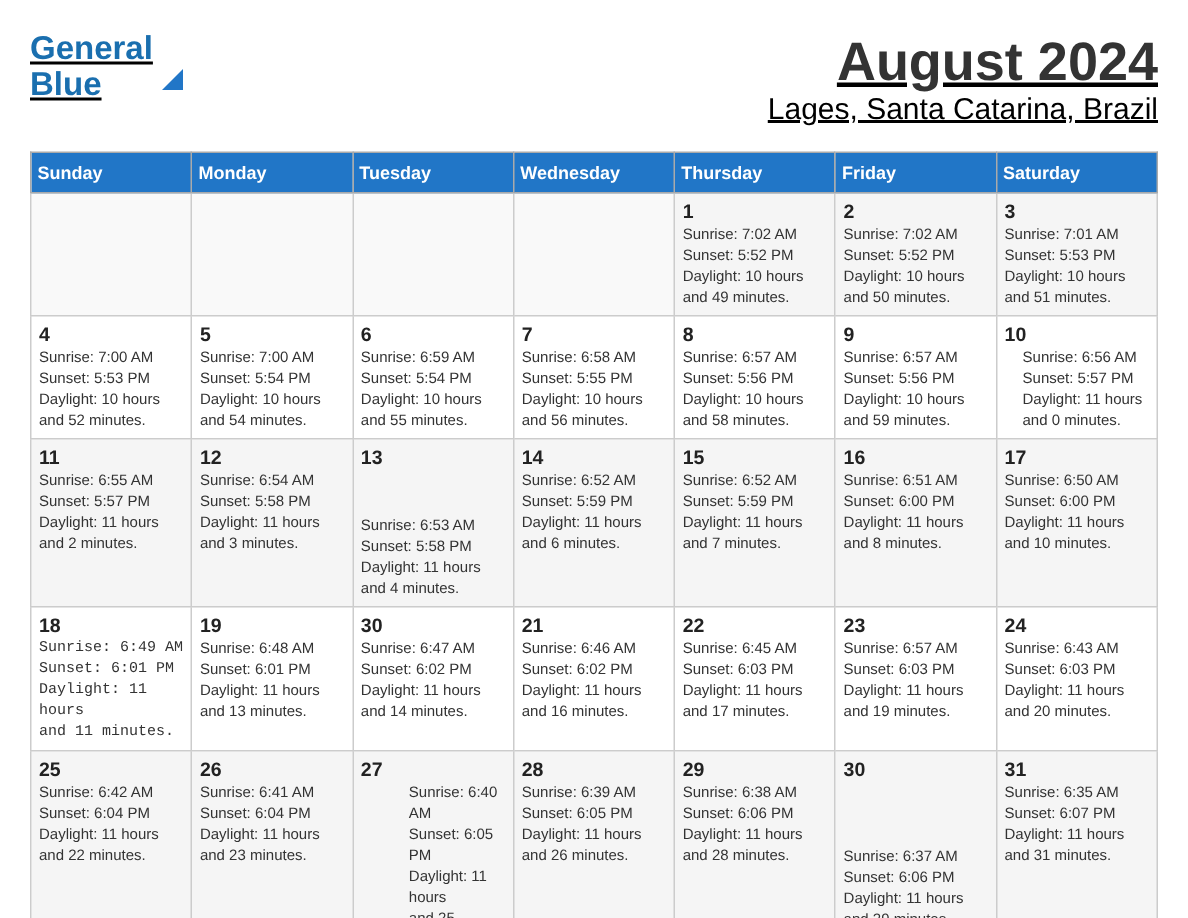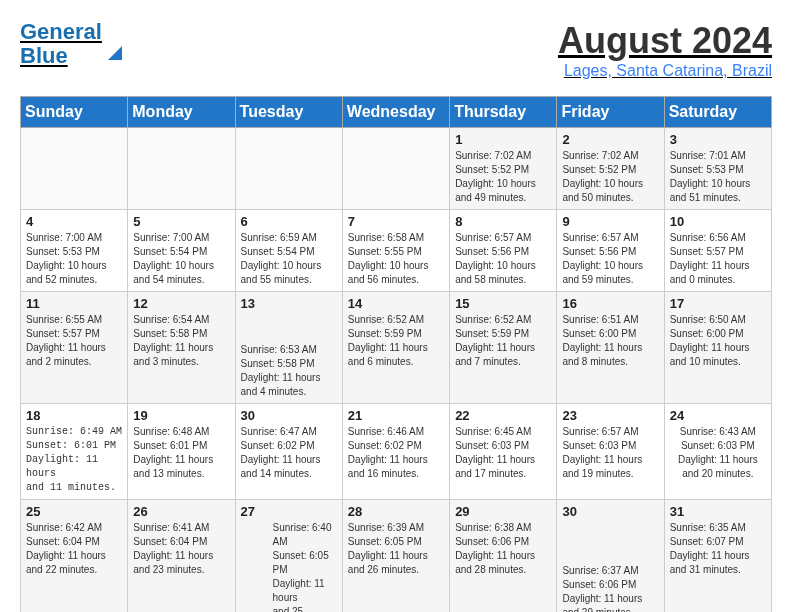--- a/index.html
+++ b/index.html
@@ -31,34 +31,34 @@
     .logo-text span.blue { color: #1a6faf; }
     .title-block {
       text-align: right;
     }
     .title-block .month-year {
       font-size: 36px;
       font-weight: bold;
       color: #333;
     }
     .title-block .location {
-      font-size: 16px;
-      color: #3b82f6;
+      font-size: 20px;
+      color: #000000;
     }
     table {
       width: 100%;
       border-collapse: collapse;
       font-size: 11px;
     }
     thead tr th {
       background-color: #2176c7;
       color: #fff;
       padding: 6px 4px;
       text-align: left;
-      font-size: 16px;
+      font-size: 12px;
       font-weight: bold;
       border: 1px solid #aaa;
     }
     tbody tr td {
       border: 1px solid #ccc;
       vertical-align: top;
       padding: 4px 5px;
       width: 106px;
       min-height: 80px;
       height: 80px;
@@ -184,21 +184,21 @@
         </td>
         <td>
           <span class="day-num">9</span>
           <div class="day-detail" style="white-space: pre-line;">Sunrise: 6:57 AM
 Sunset: 5:56 PM
 Daylight: 10 hours
 and 59 minutes.</div>
         </td>
         <td>
           <span class="day-num">10</span>
-          <div class="day-detail" style="white-space: pre-line;">Sunrise: 6:56 AM
+          <div class="day-detail" style="white-space: pre-line; margin-left: 12px;">Sunrise: 6:56 AM
 Sunset: 5:57 PM
 Daylight: 11 hours
 and 0 minutes.</div>
         </td>
       </tr>
       <tr>
         <td>
           <span class="day-num">11</span>
           <div class="day-detail" style="white-space: pre-line;">Sunrise: 6:55 AM
 Sunset: 5:57 PM
@@ -286,21 +286,21 @@
         </td>
         <td>
           <span class="day-num">23</span>
           <div class="day-detail" style="white-space: pre-line;">Sunrise: 6:57 AM
 Sunset: 6:03 PM
 Daylight: 11 hours
 and 19 minutes.</div>
         </td>
         <td>
           <span class="day-num">24</span>
-          <div class="day-detail" style="white-space: pre-line; text-align: center;">Sunrise: 6:43 AM
+          <div class="day-detail" style="white-space: pre-line;">Sunrise: 6:43 AM
 Sunset: 6:03 PM
 Daylight: 11 hours
 and 20 minutes.</div>
         </td>
       </tr>
       <tr>
         <td>
           <span class="day-num">25</span>
           <div class="day-detail" style="white-space: pre-line;">Sunrise: 6:42 AM
 Sunset: 6:04 PM

